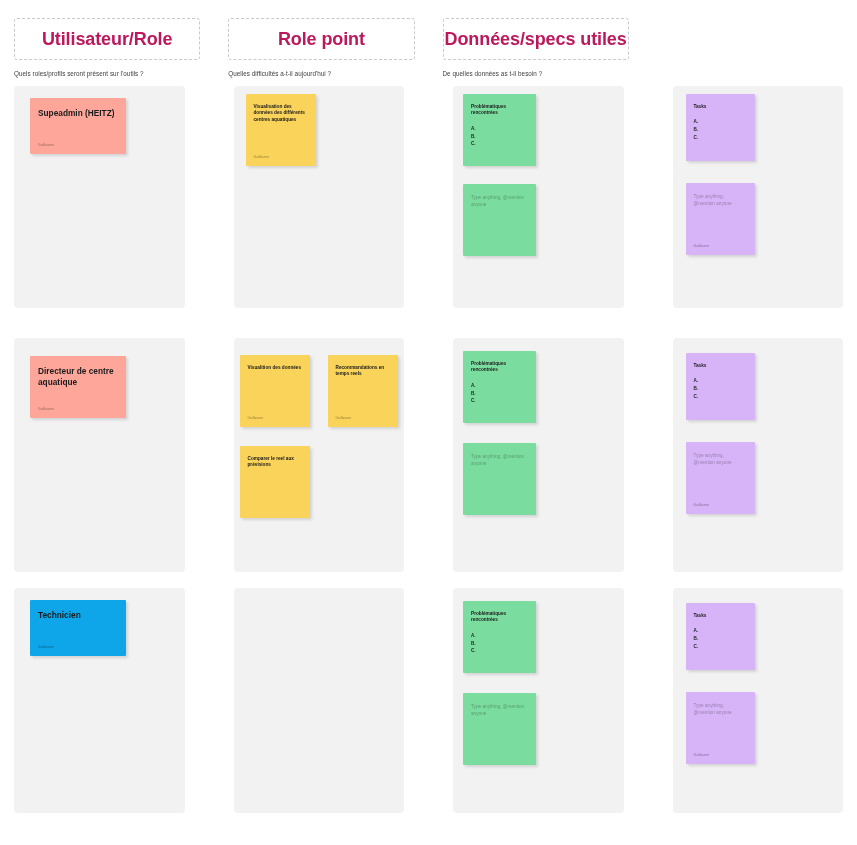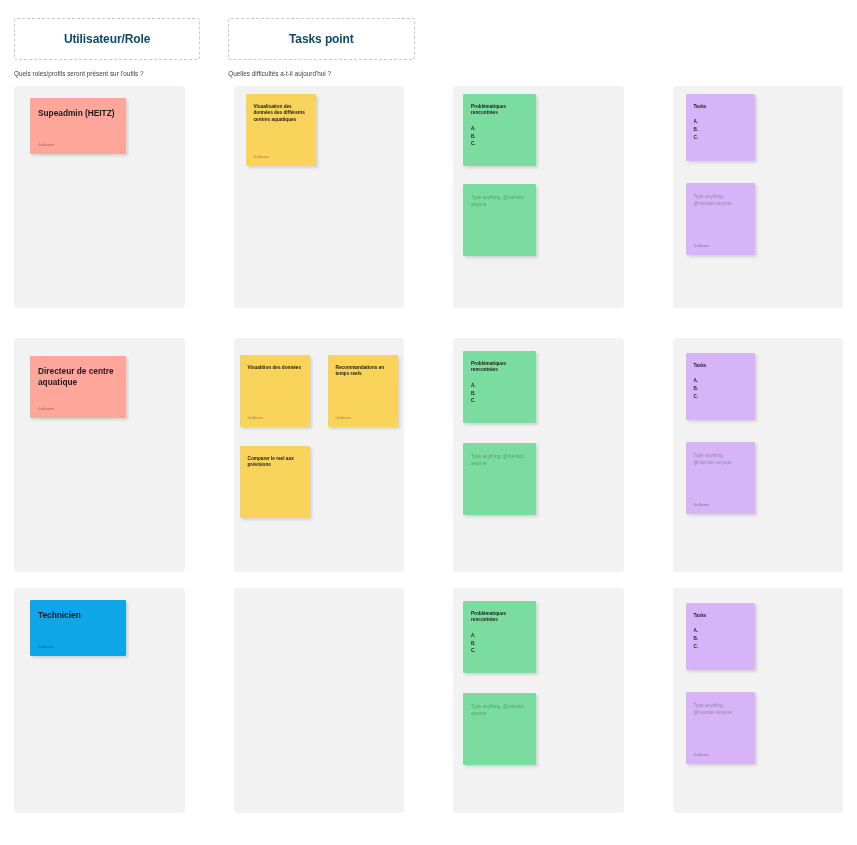--- a/index.html
+++ b/index.html
@@ -35,23 +35,23 @@
   .col-head {
     height: 42px;
     border: 1px dashed #c9c9c9;
     border-radius: 3px;
     background: #ffffff;
     display: flex;
     align-items: center;
     justify-content: center;
   }
   .col-head-title {
-    font-size: 12px;
+    font-size: 18px;
     font-weight: bold;
-    color: #0c4a6e;
+    color: #be185d;
     letter-spacing: -0.1px;
     text-align: center;
   }
   .col-sub {
     margin-top: 10px;
     font-size: 6.3px;
     color: #3c3c3c;
     letter-spacing: 0.05px;
     line-height: 1.2;
   }
@@ -139,23 +139,29 @@
 
   <div class="columns">
       <div class="col-head-wrap">
         <div class="col-head">
           <div class="col-head-title">Utilisateur/Role</div>
         </div>
         <div class="col-sub">Quels roles/profils seront présent sur l'outils ?</div>
       </div>
       <div class="col-head-wrap">
         <div class="col-head">
-          <div class="col-head-title">Tasks point</div>
+          <div class="col-head-title">Role point</div>
         </div>
         <div class="col-sub">Quelles difficultés a-t-il aujourd'hui ?</div>
+      </div>
+      <div class="col-head-wrap">
+        <div class="col-head">
+          <div class="col-head-title">Données/specs utiles</div>
+        </div>
+        <div class="col-sub">De quelles données as t-il besoin ?</div>
       </div>
     </div>
 
   <div class="row-band r0">
       <div class="cell">
         <div class="cell-inner">
           <div class="note persona" style="left: 16px; top: 12px; width: 96px; height: 56px; background: rgb(255, 166, 155);">
             <div class="note-body">
               <div class="note-title">Supeadmin (HEITZ)</div>
             </div>

